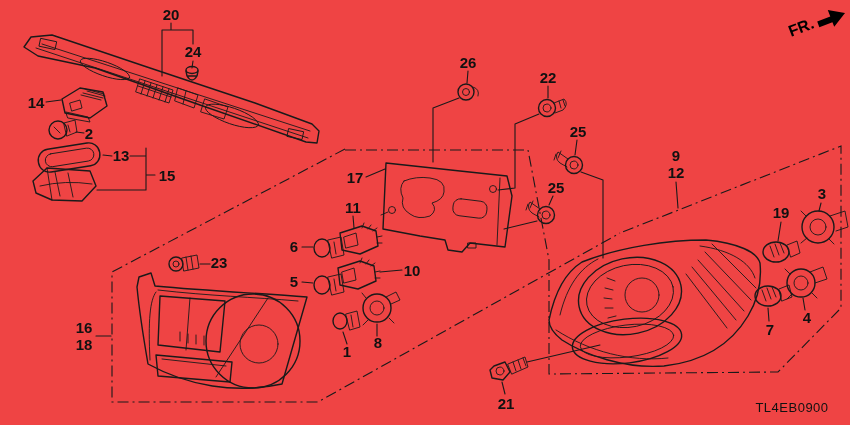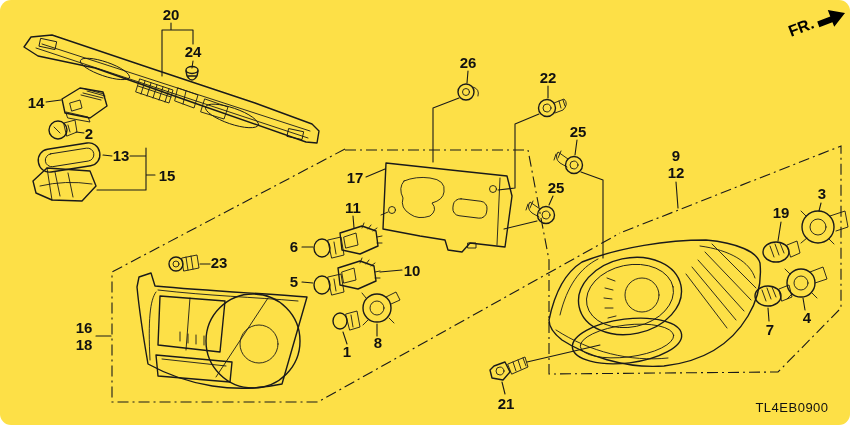--- a/index.html
+++ b/index.html
@@ -1,17 +1,17 @@
 <!DOCTYPE html>
 <html><head>
 <meta charset="utf-8">
 <style>
   html,body{margin:0;padding:0;background:#ffffff;}
-  .stage{position:relative;width:850px;height:425px;background:#fde047;overflow:hidden;
-         font-family:"Liberation Sans", sans-serif;border-radius:11px;}
+  .stage{position:relative;width:850px;height:425px;background:#ef4444;overflow:hidden;
+         font-family:"Liberation Sans", sans-serif;}
   svg{position:absolute;left:0;top:0;}
   .ln  {fill:none;stroke:#1a1a1a;stroke-width:1.4;stroke-linejoin:round;stroke-linecap:round;}
   .ln2 {fill:none;stroke:#1a1a1a;stroke-width:.9;stroke-linejoin:round;stroke-linecap:round;}
   .ldr {fill:none;stroke:#1a1a1a;stroke-width:1.1;stroke-linejoin:round;stroke-linecap:round;}
   .dd  {fill:none;stroke:#1a1a1a;stroke-width:1.1;stroke-dasharray:11 4 2 4;}
   .callout{font:bold 15px "Liberation Sans",sans-serif;fill:#111;text-anchor:middle;cursor:pointer;}
   .fr-text{font:bold 16px "Liberation Sans",sans-serif;fill:#000;}
   .code-text{font:13px "Liberation Sans",sans-serif;fill:#111;letter-spacing:.5px;text-anchor:middle;}
   .blk{fill:#000;stroke:none;}
 </style>

